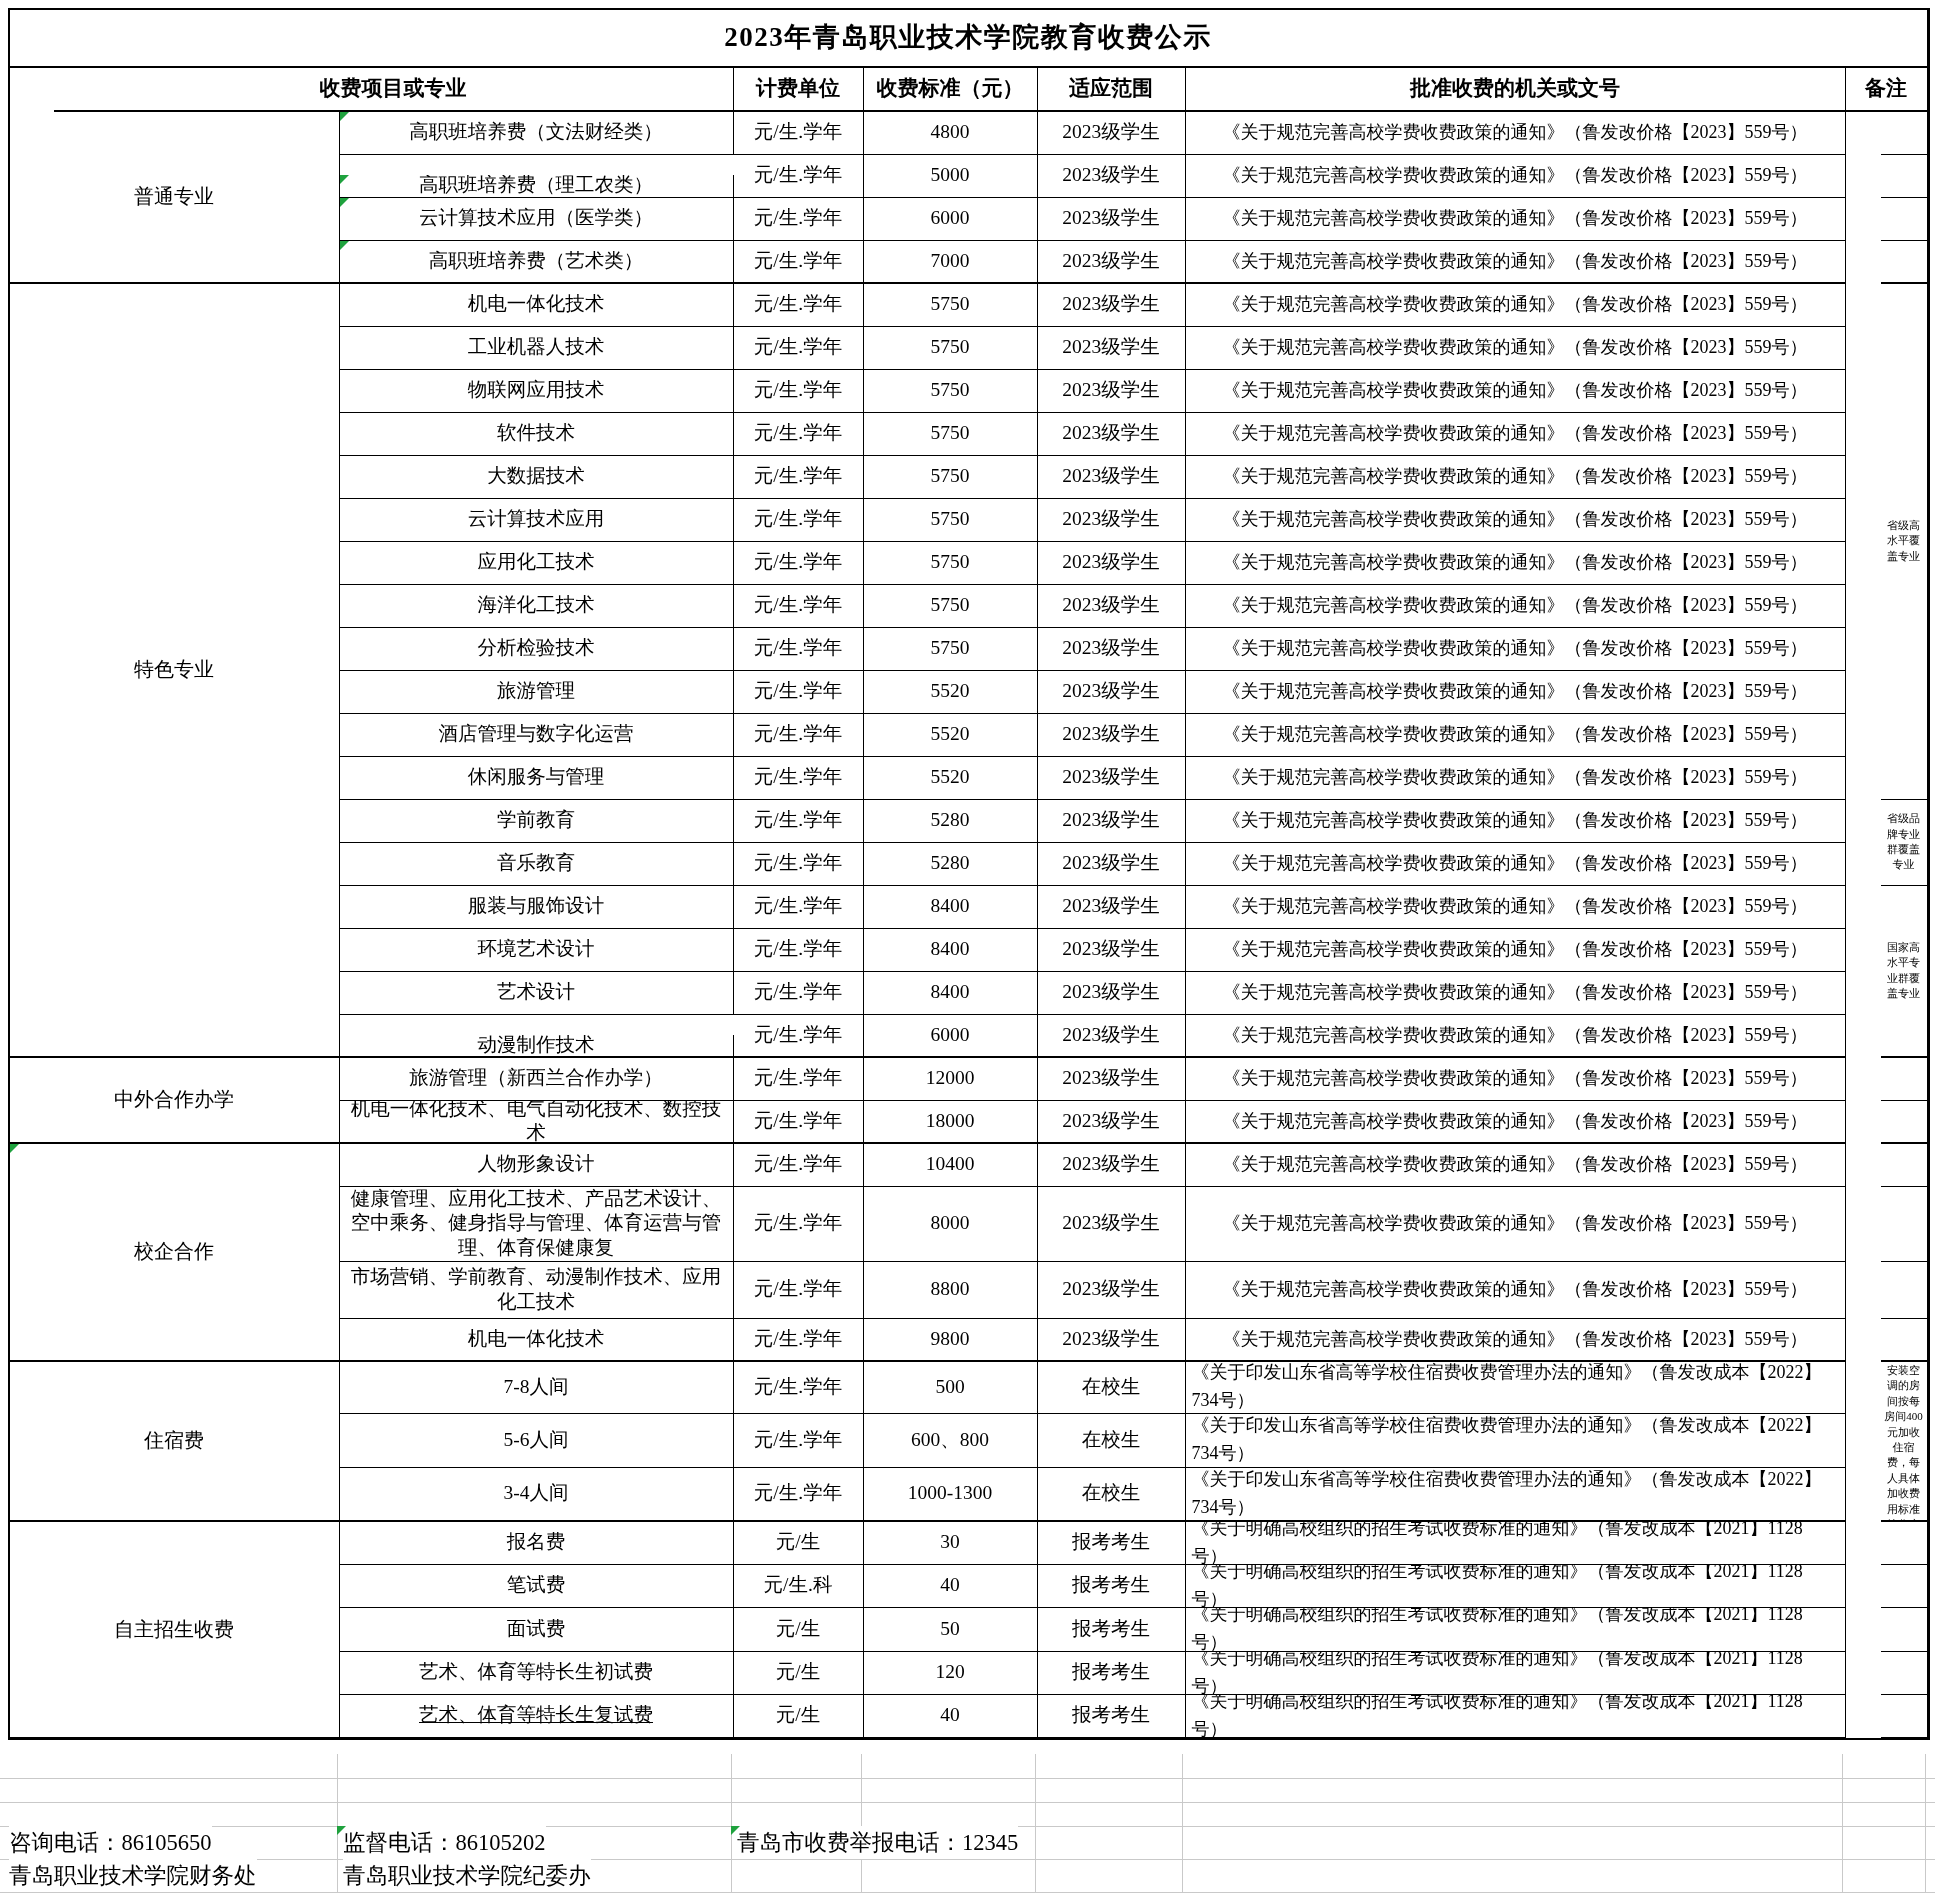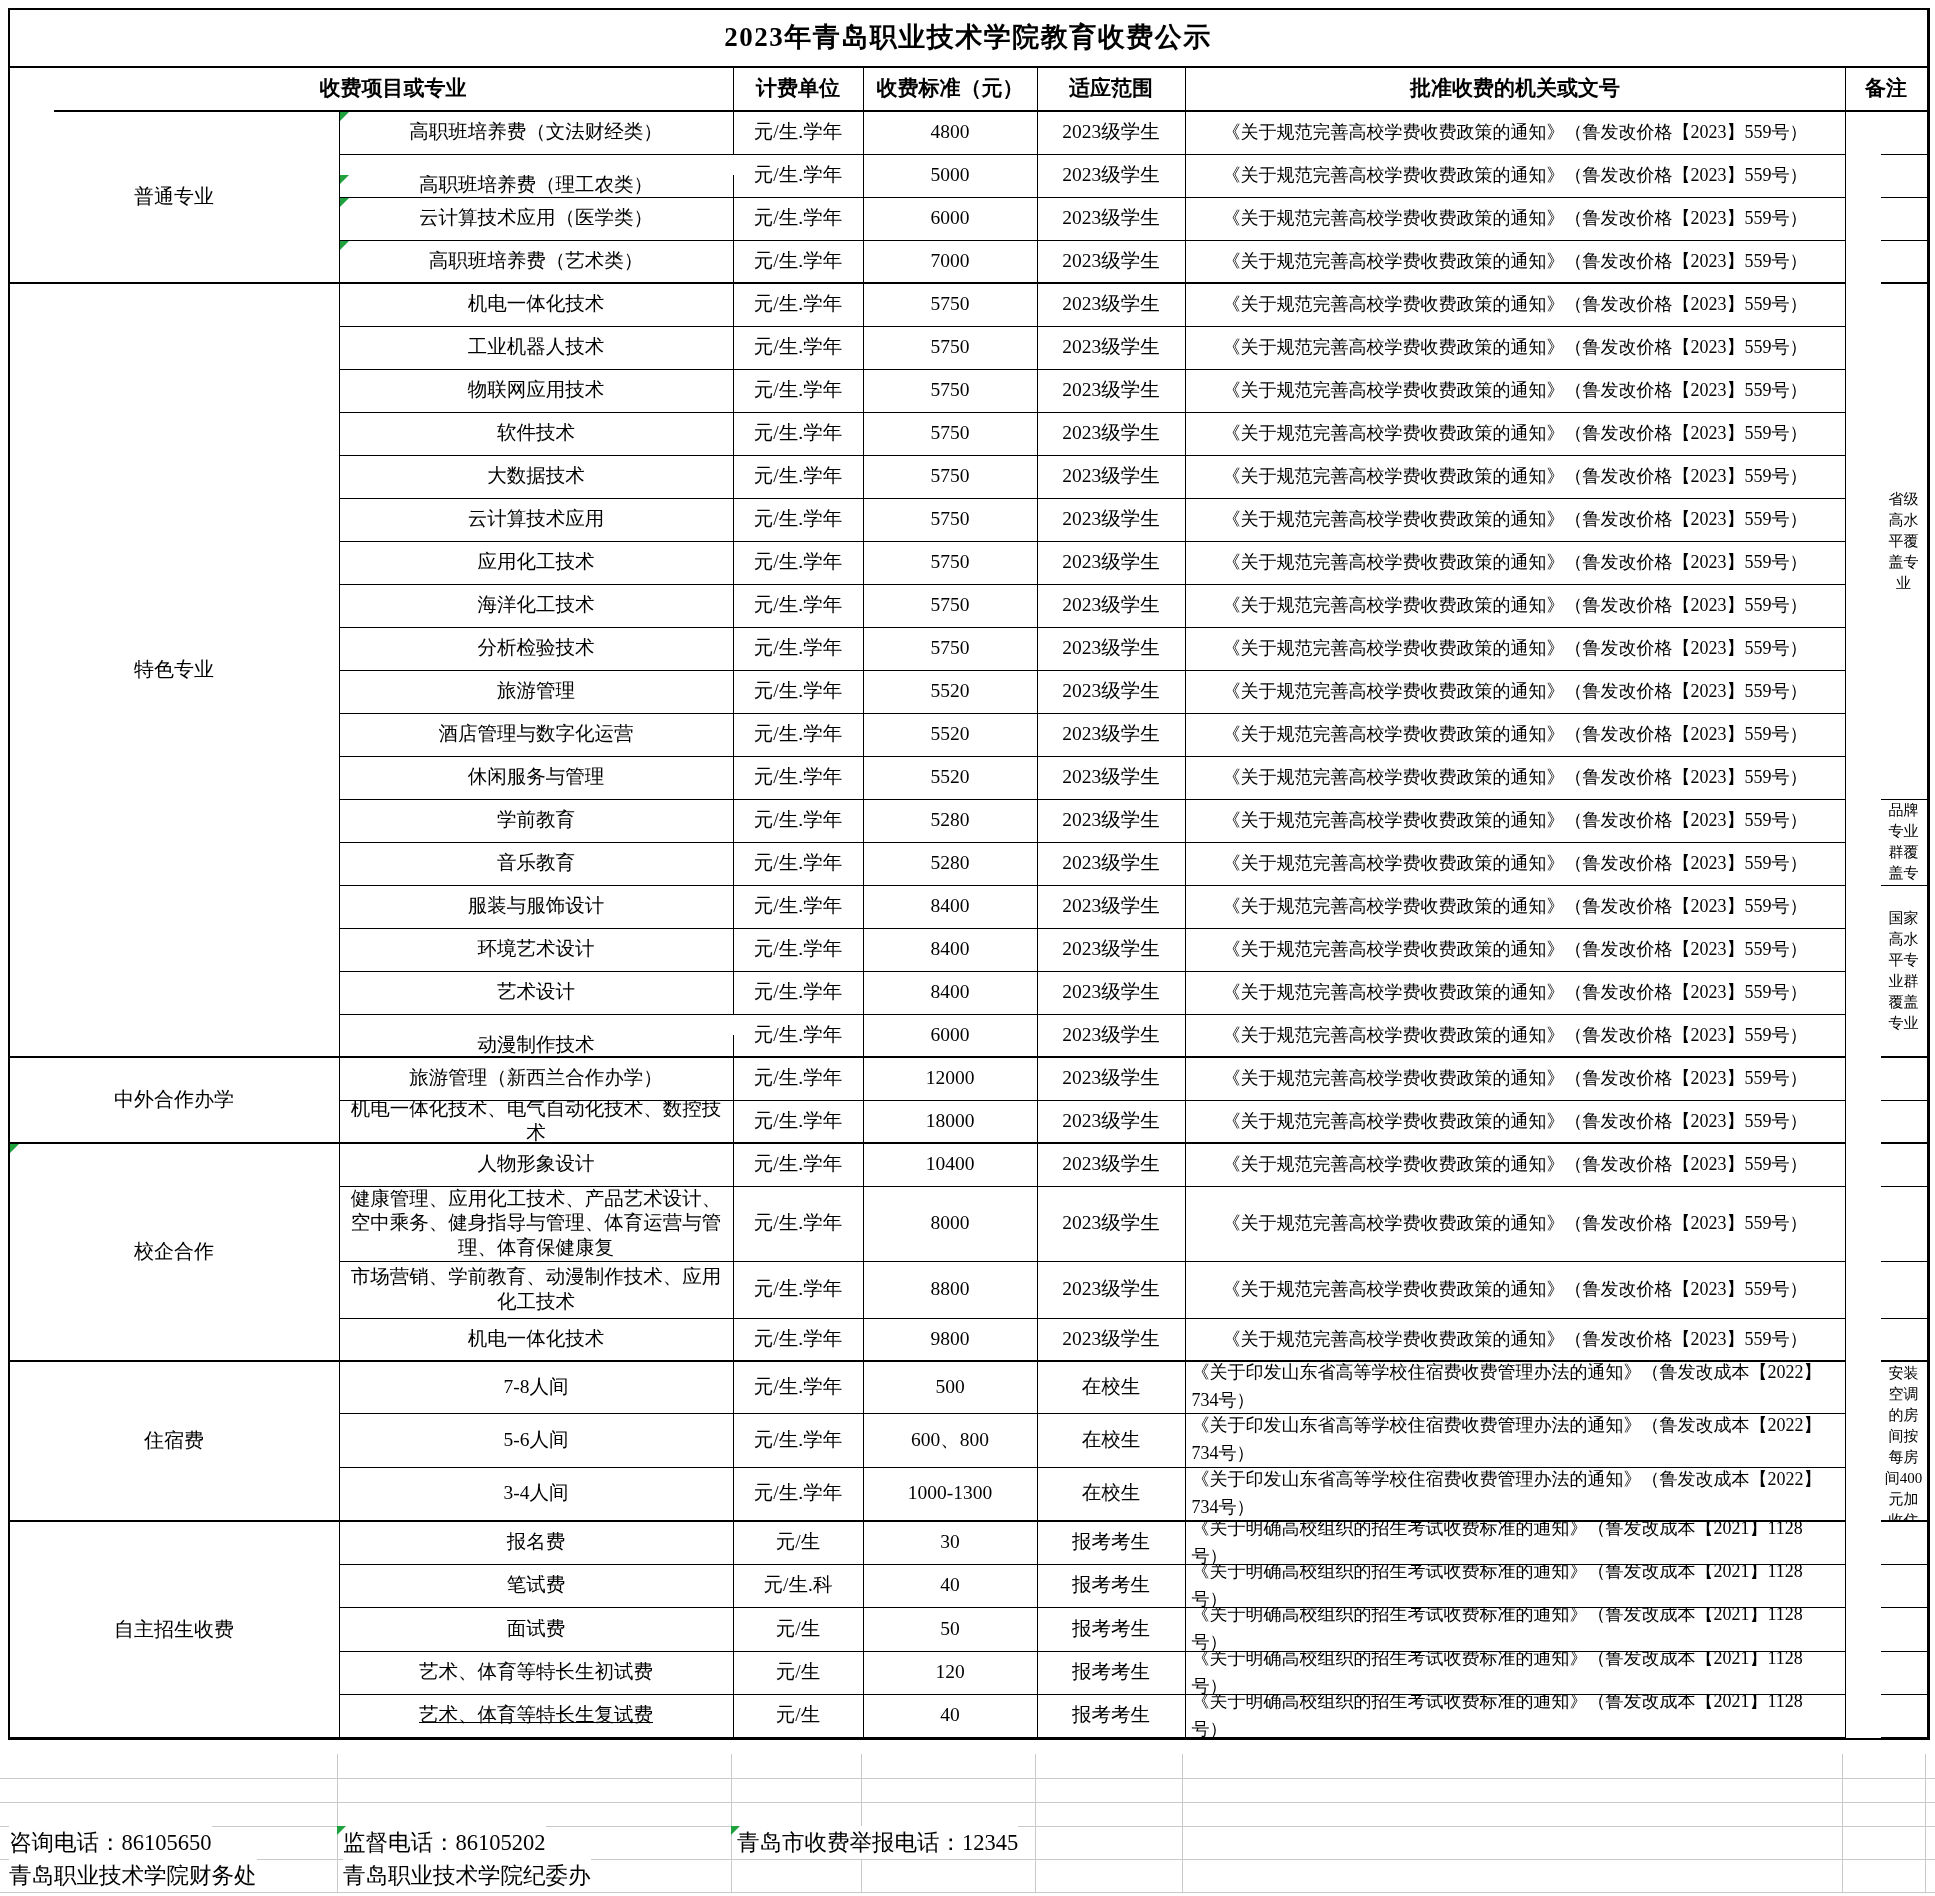--- a/index.html
+++ b/index.html
@@ -8,21 +8,21 @@
   
   .fee-table{position:absolute;left:7.5px;top:7.5px;display:grid;border:2.2px solid #000;background:#fff;}
   .cell{box-sizing:border-box;position:relative;border-right:1.5px solid #000;border-bottom:1.5px solid #000;
         display:flex;align-items:center;justify-content:center;text-align:center;
         font-size:19.5px;line-height:1.25;background:#fff;overflow:hidden;padding:1.5px 4.5px;}
   .cell.thick{border-bottom-width:2.2px;}
   .title-cell{font-size:27px;font-weight:bold;border-bottom-width:2.2px;letter-spacing:1.5px;}
   .head{font-weight:bold;font-size:21px;border-bottom-width:2.2px;}
   .auth{font-size:18px;white-space:nowrap;}
   .auth.left{white-space:normal;justify-content:flex-start;text-align:left;padding:1.5px 6px;line-height:1.55;}
-  .remark{font-size:15px;line-height:1.4;padding:1.5px 3px;margin-left:35px;}
+  .remark{font-size:11px;line-height:1.4;padding:1.5px 3px;margin-left:35px;}
   .remark.top{align-items:flex-start;}
   .cat{font-size:20px;}
   .flag{position:absolute;top:0;left:0;width:0;height:0;
         border-top:9.7px solid var(--flag,#1fa23e);border-right:9.7px solid transparent;z-index:3;}
   
   .vline{position:absolute;width:0.7px;background:var(--grid,#c9c9c9);z-index:1;}
   .hline{position:absolute;left:0;width:1936px;height:0.7px;background:var(--grid,#c9c9c9);z-index:1;}
   .f-text{position:absolute;height:33px;line-height:33px;font-size:22.5px;background:#fff;z-index:2;white-space:nowrap;}
 </style>
 </head>

